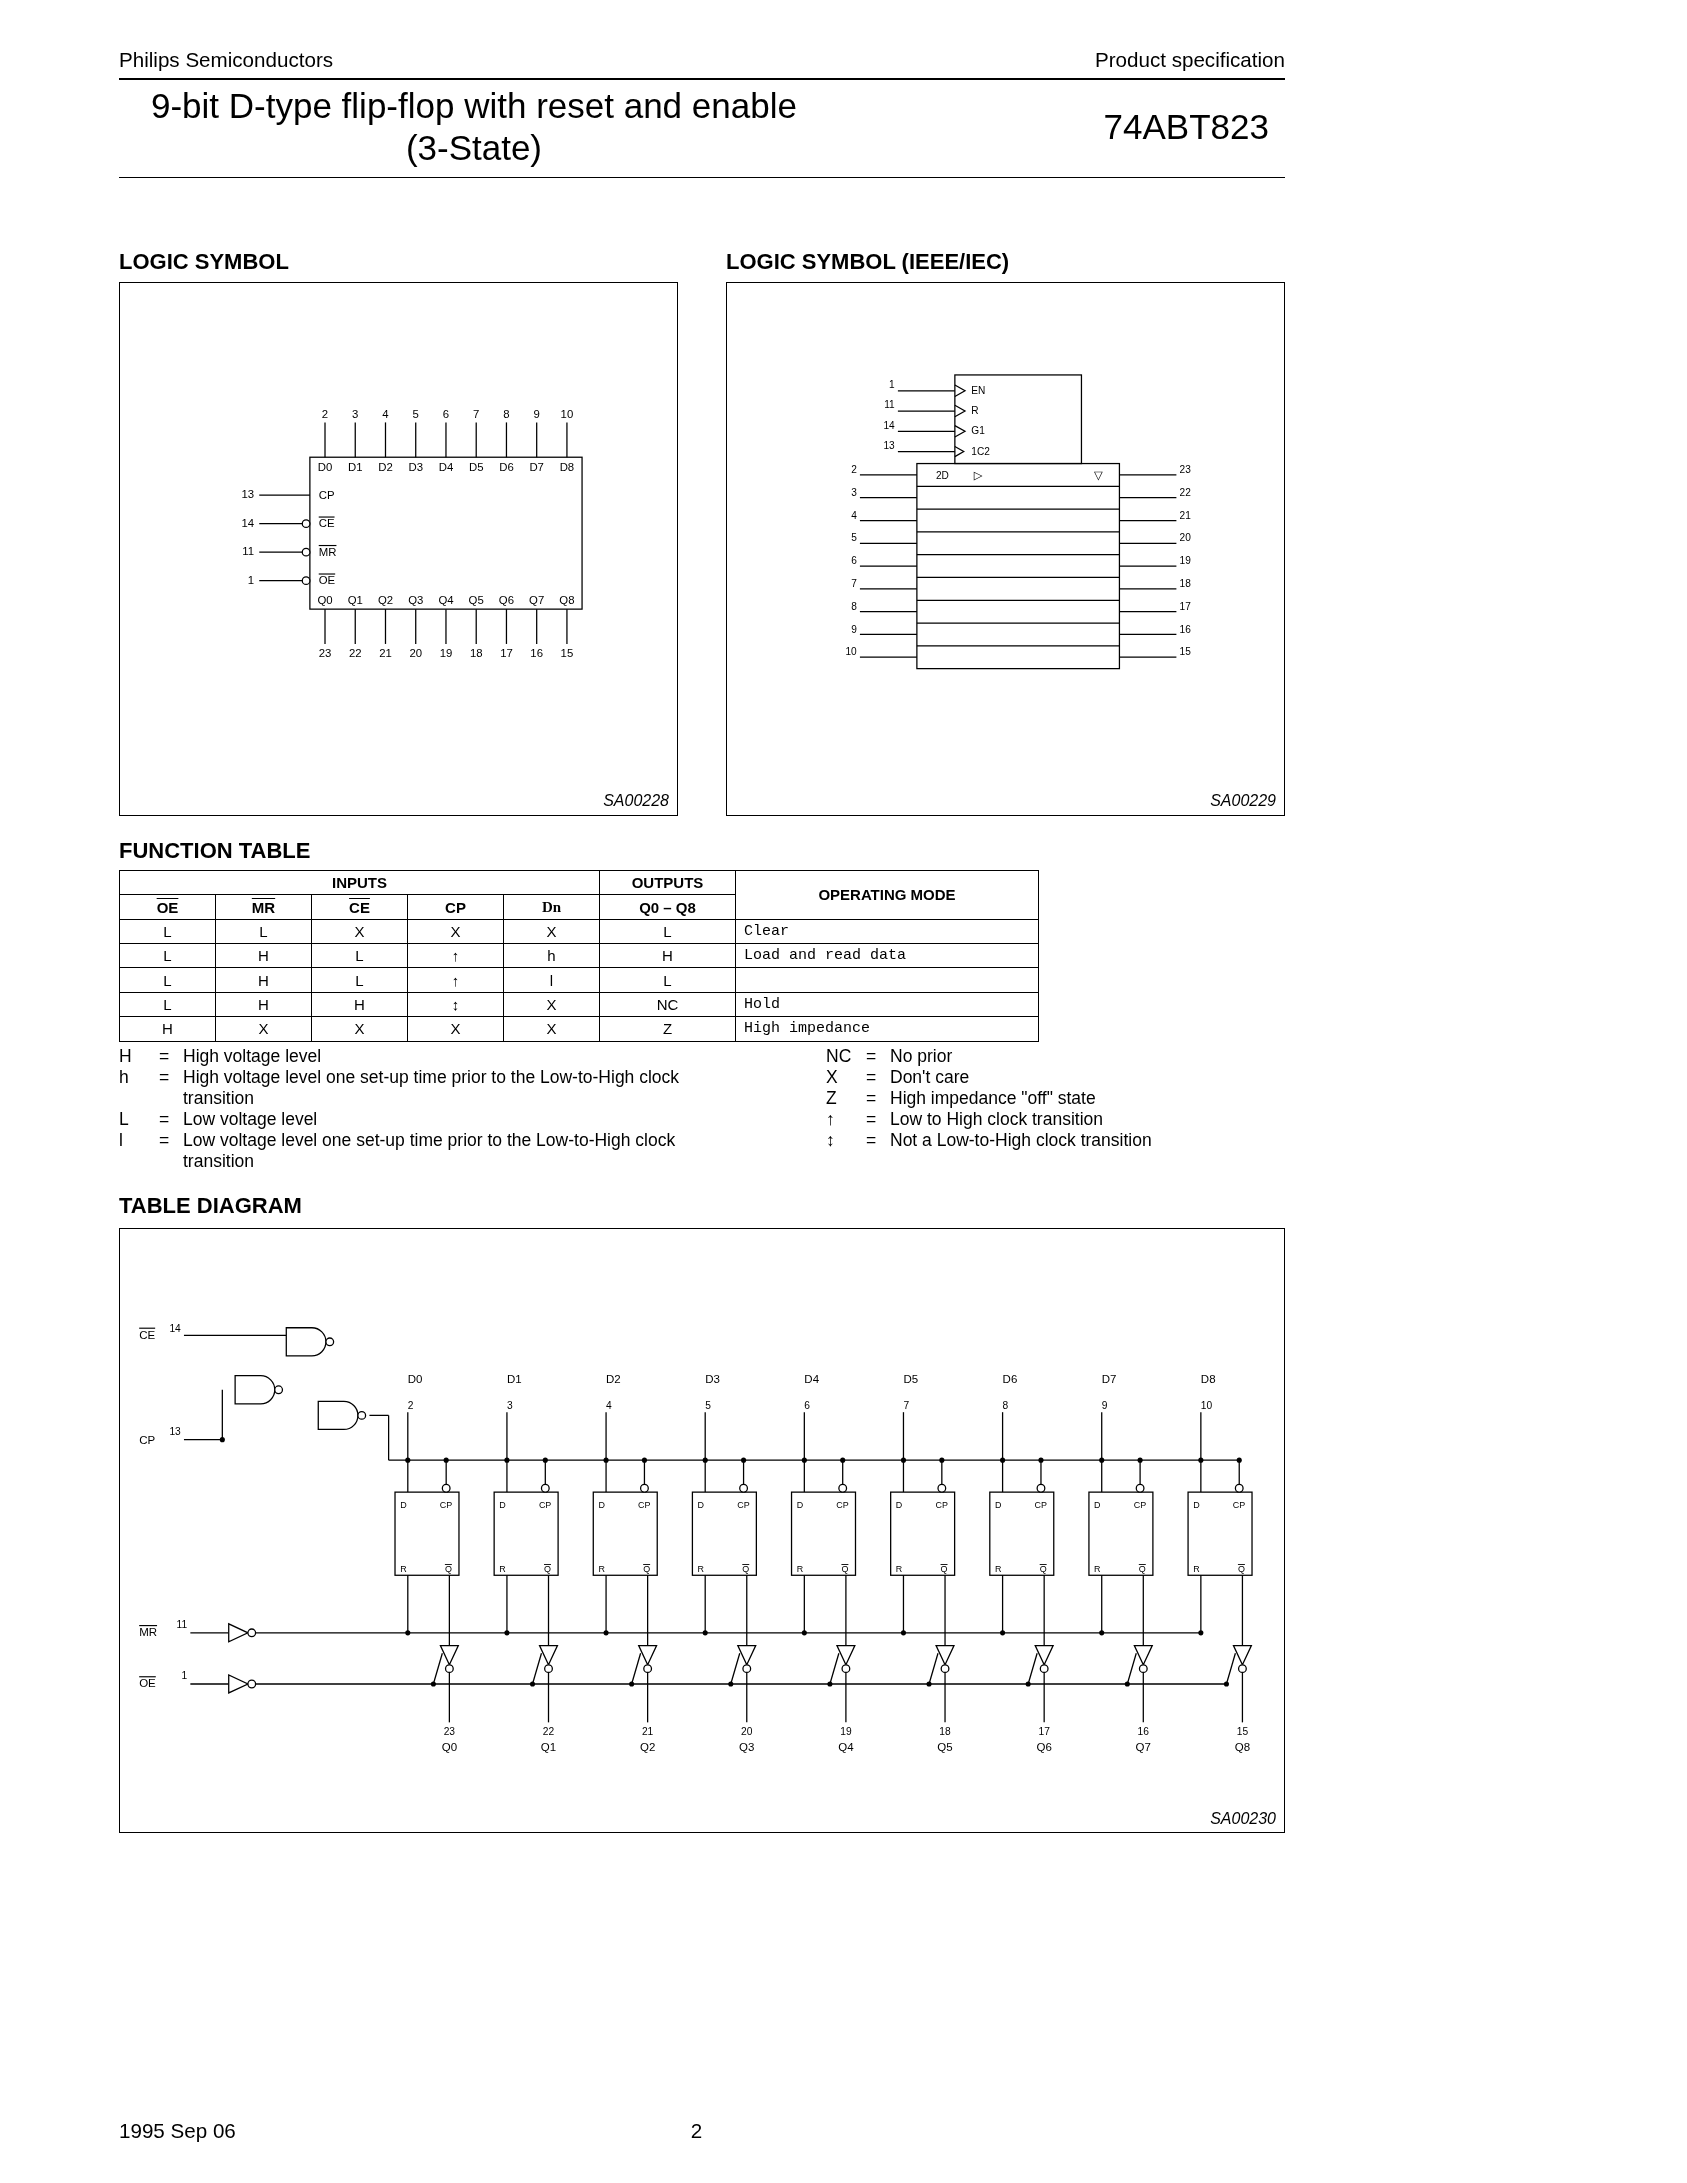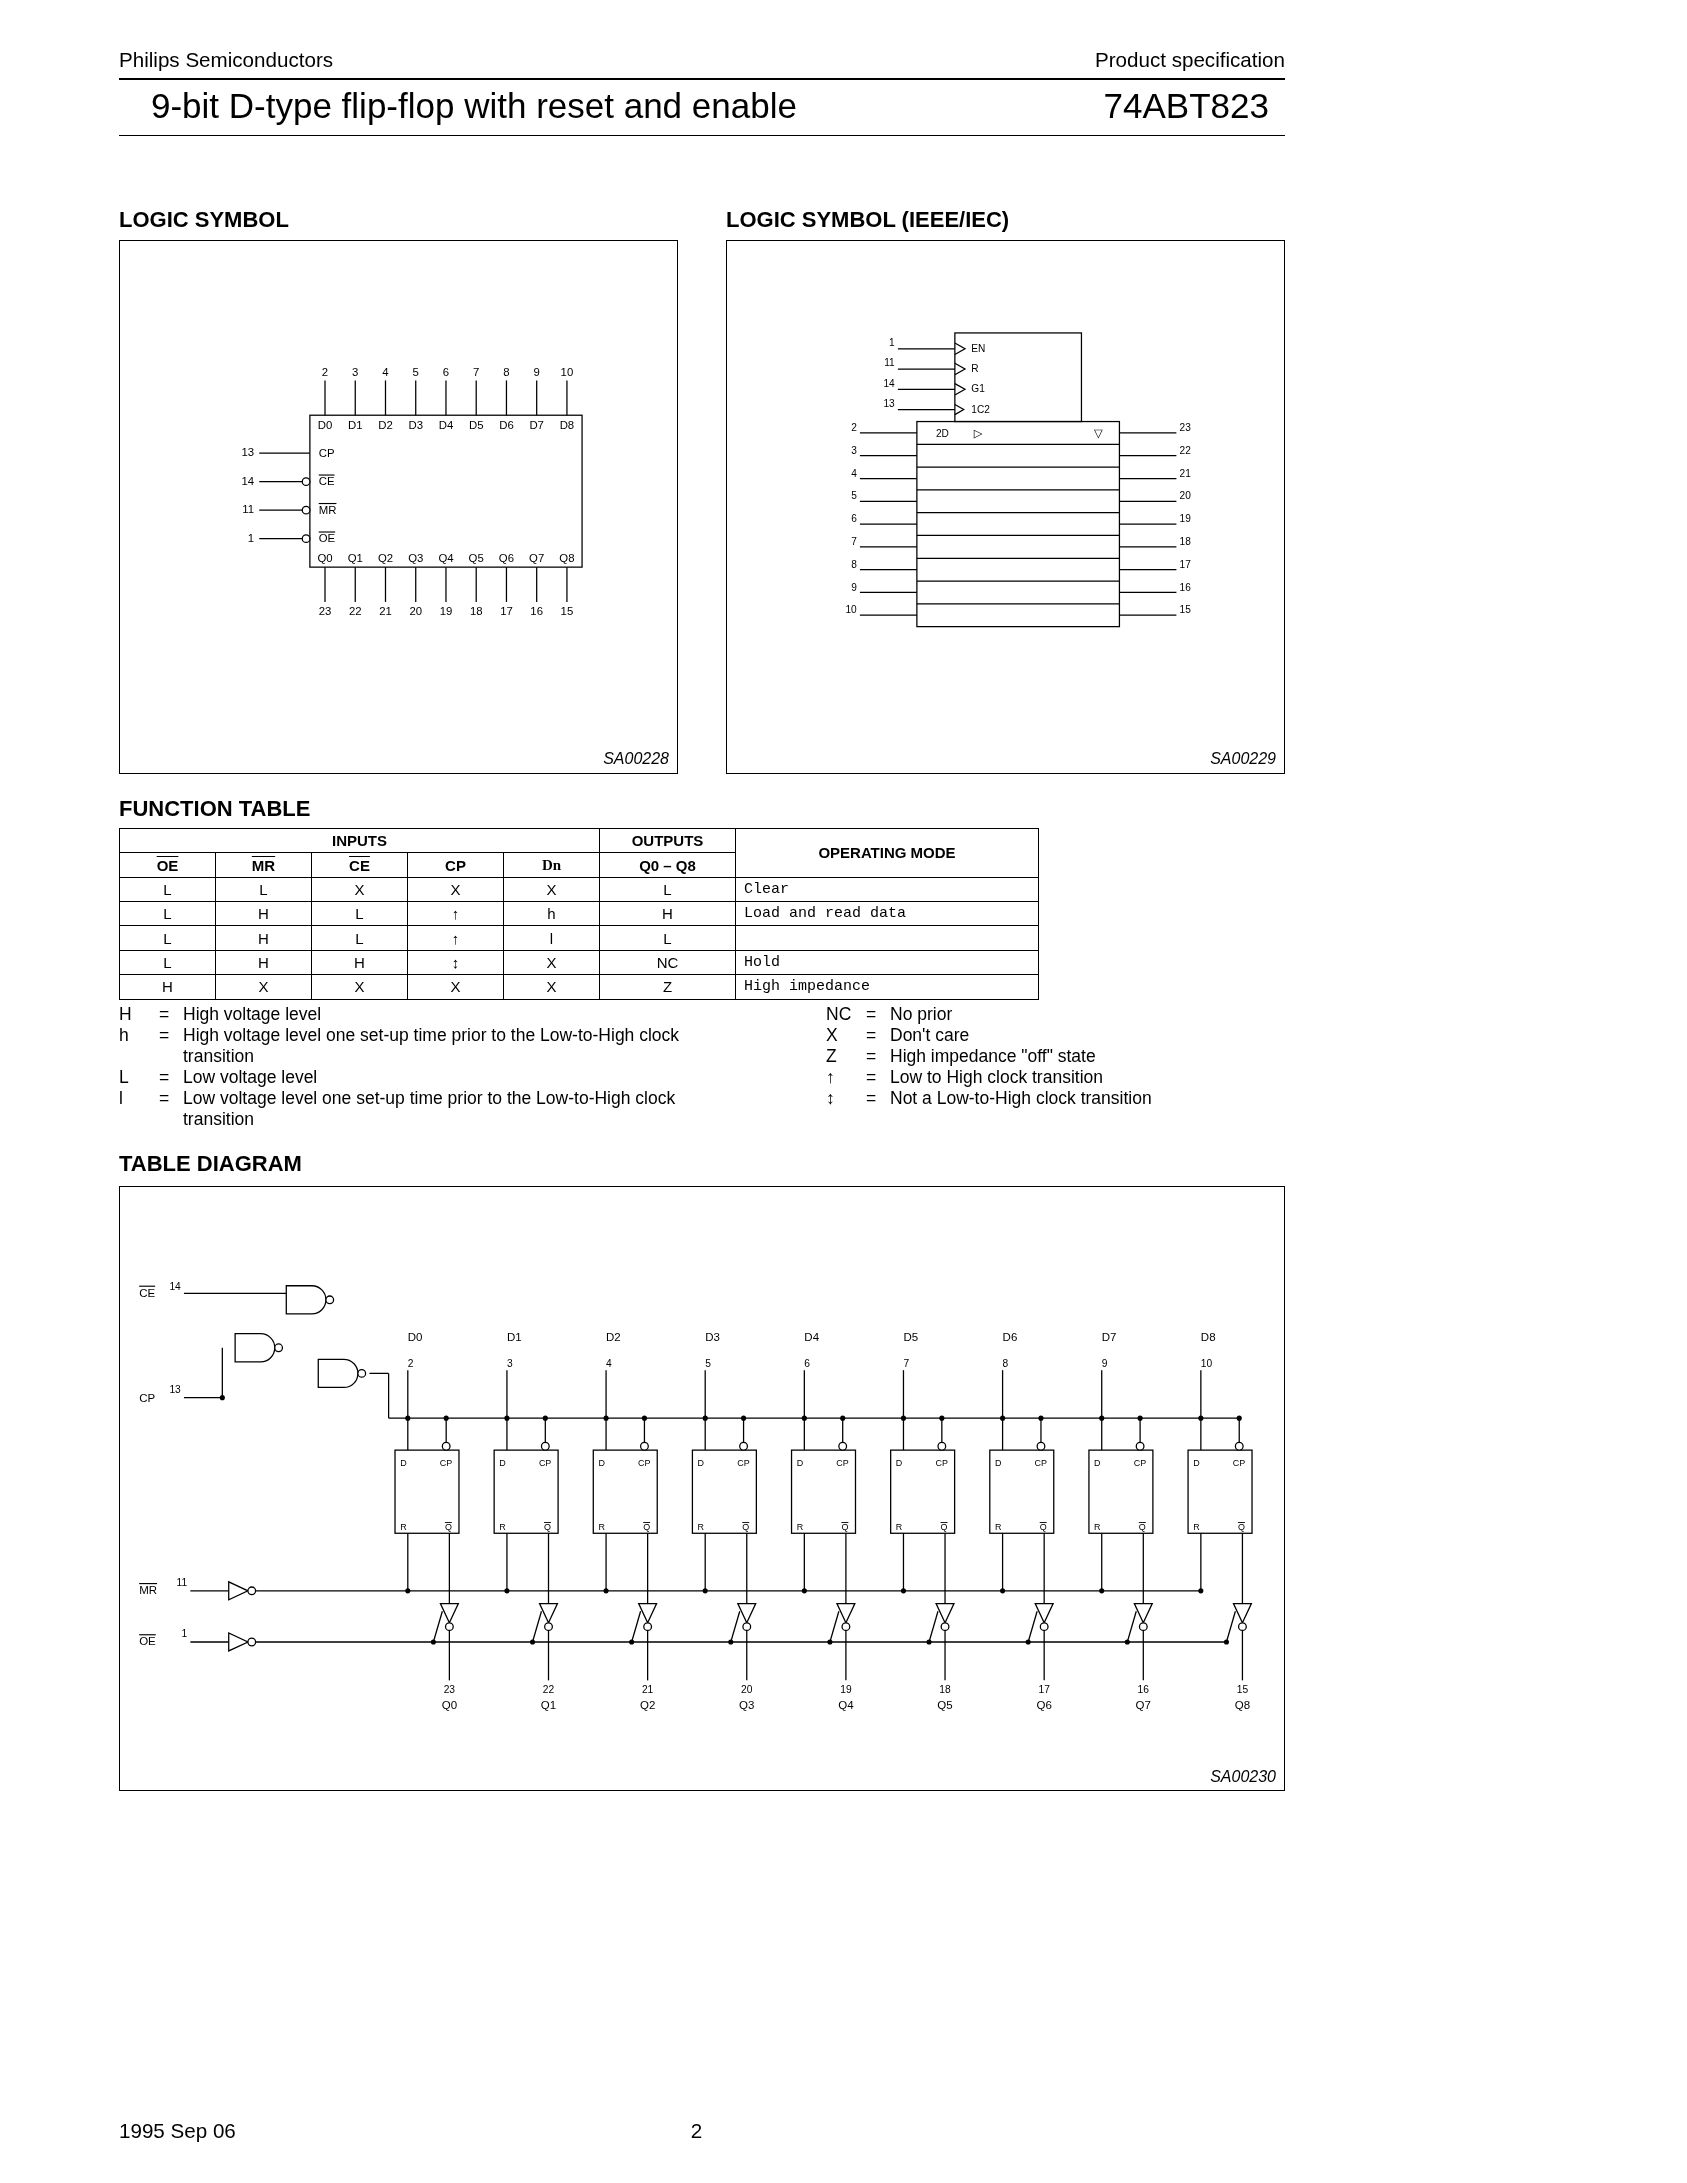--- a/index.html
+++ b/index.html
@@ -116,20 +116,21 @@
 <div class="page">
 
   <div class="top-row">
     <span>Philips Semiconductors</span>
     <span>Product specification</span>
   </div>
   <div class="rule"></div>
   <div class="title-row">
     <div class="title-left">
       <div>9-bit D-type flip-flop with reset and enable</div>
+      <div>(3-State)</div>
     </div>
     <div class="part">74ABT823</div>
   </div>
   <div class="rule-thin"></div>
 
   <div class="symbols-row">
     <div class="symbol-col">
       <div class="section-head">LOGIC SYMBOL</div>
       <div class="box">
         <svg id="svg-logic-symbol" class="sv" width="100%" height="100%" viewBox="0 0 880 670">

